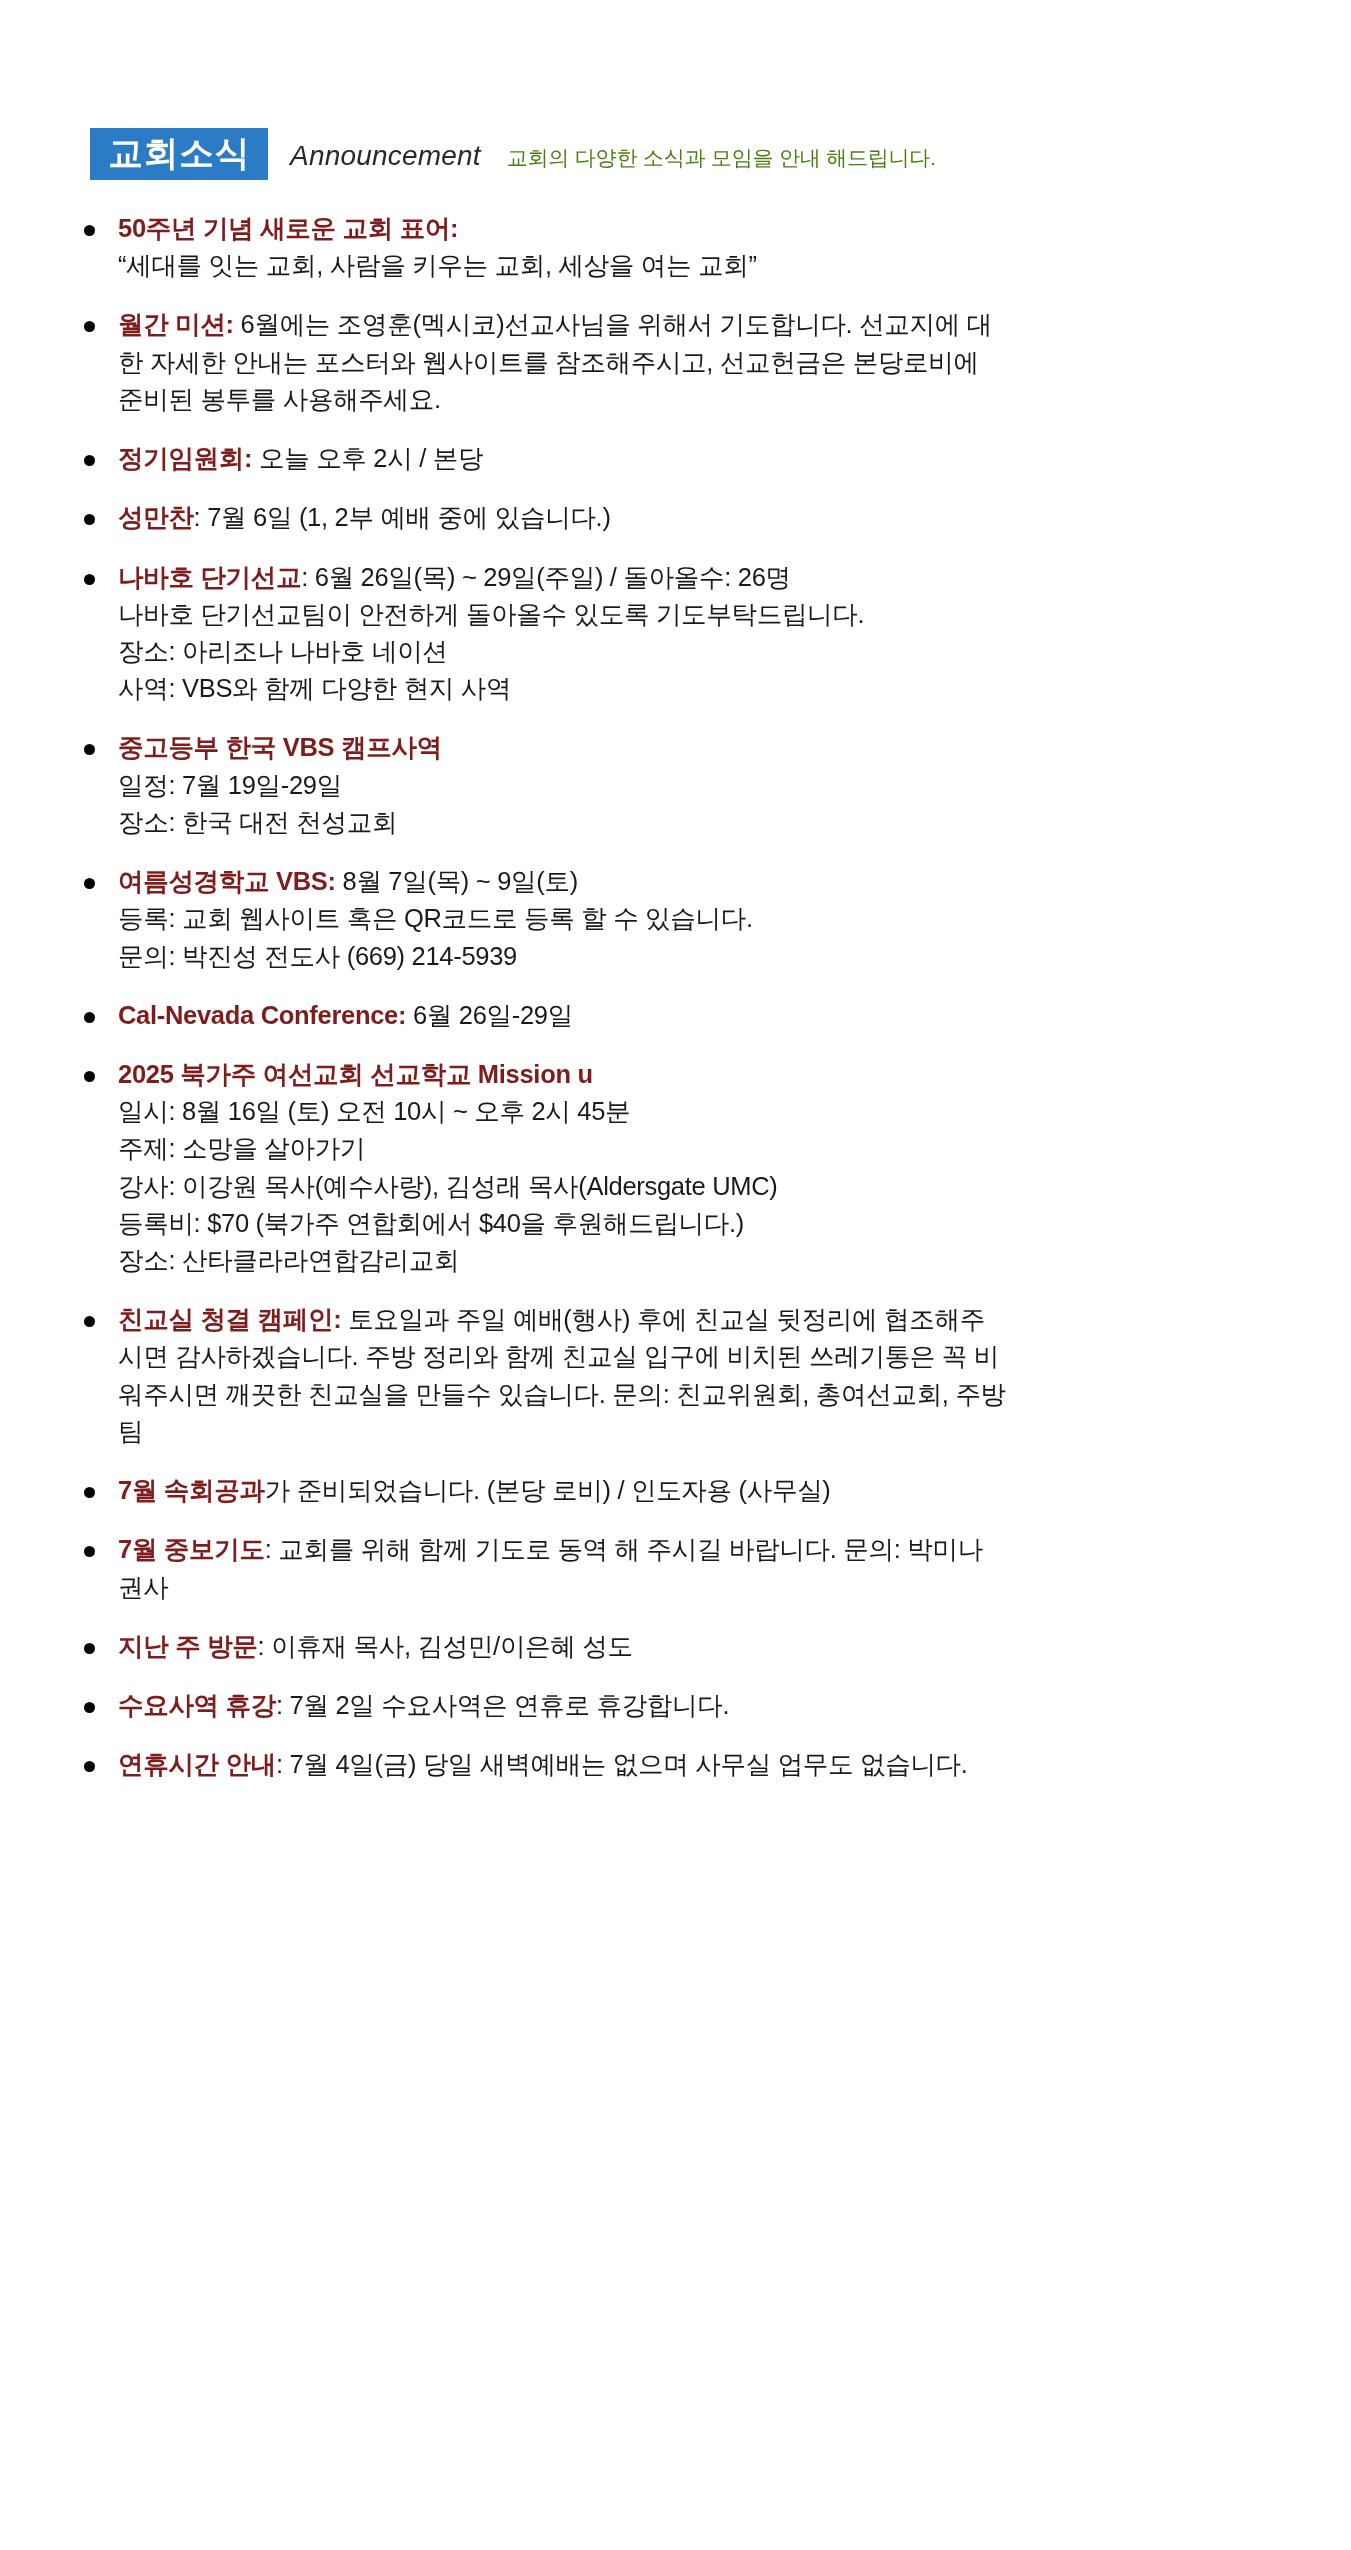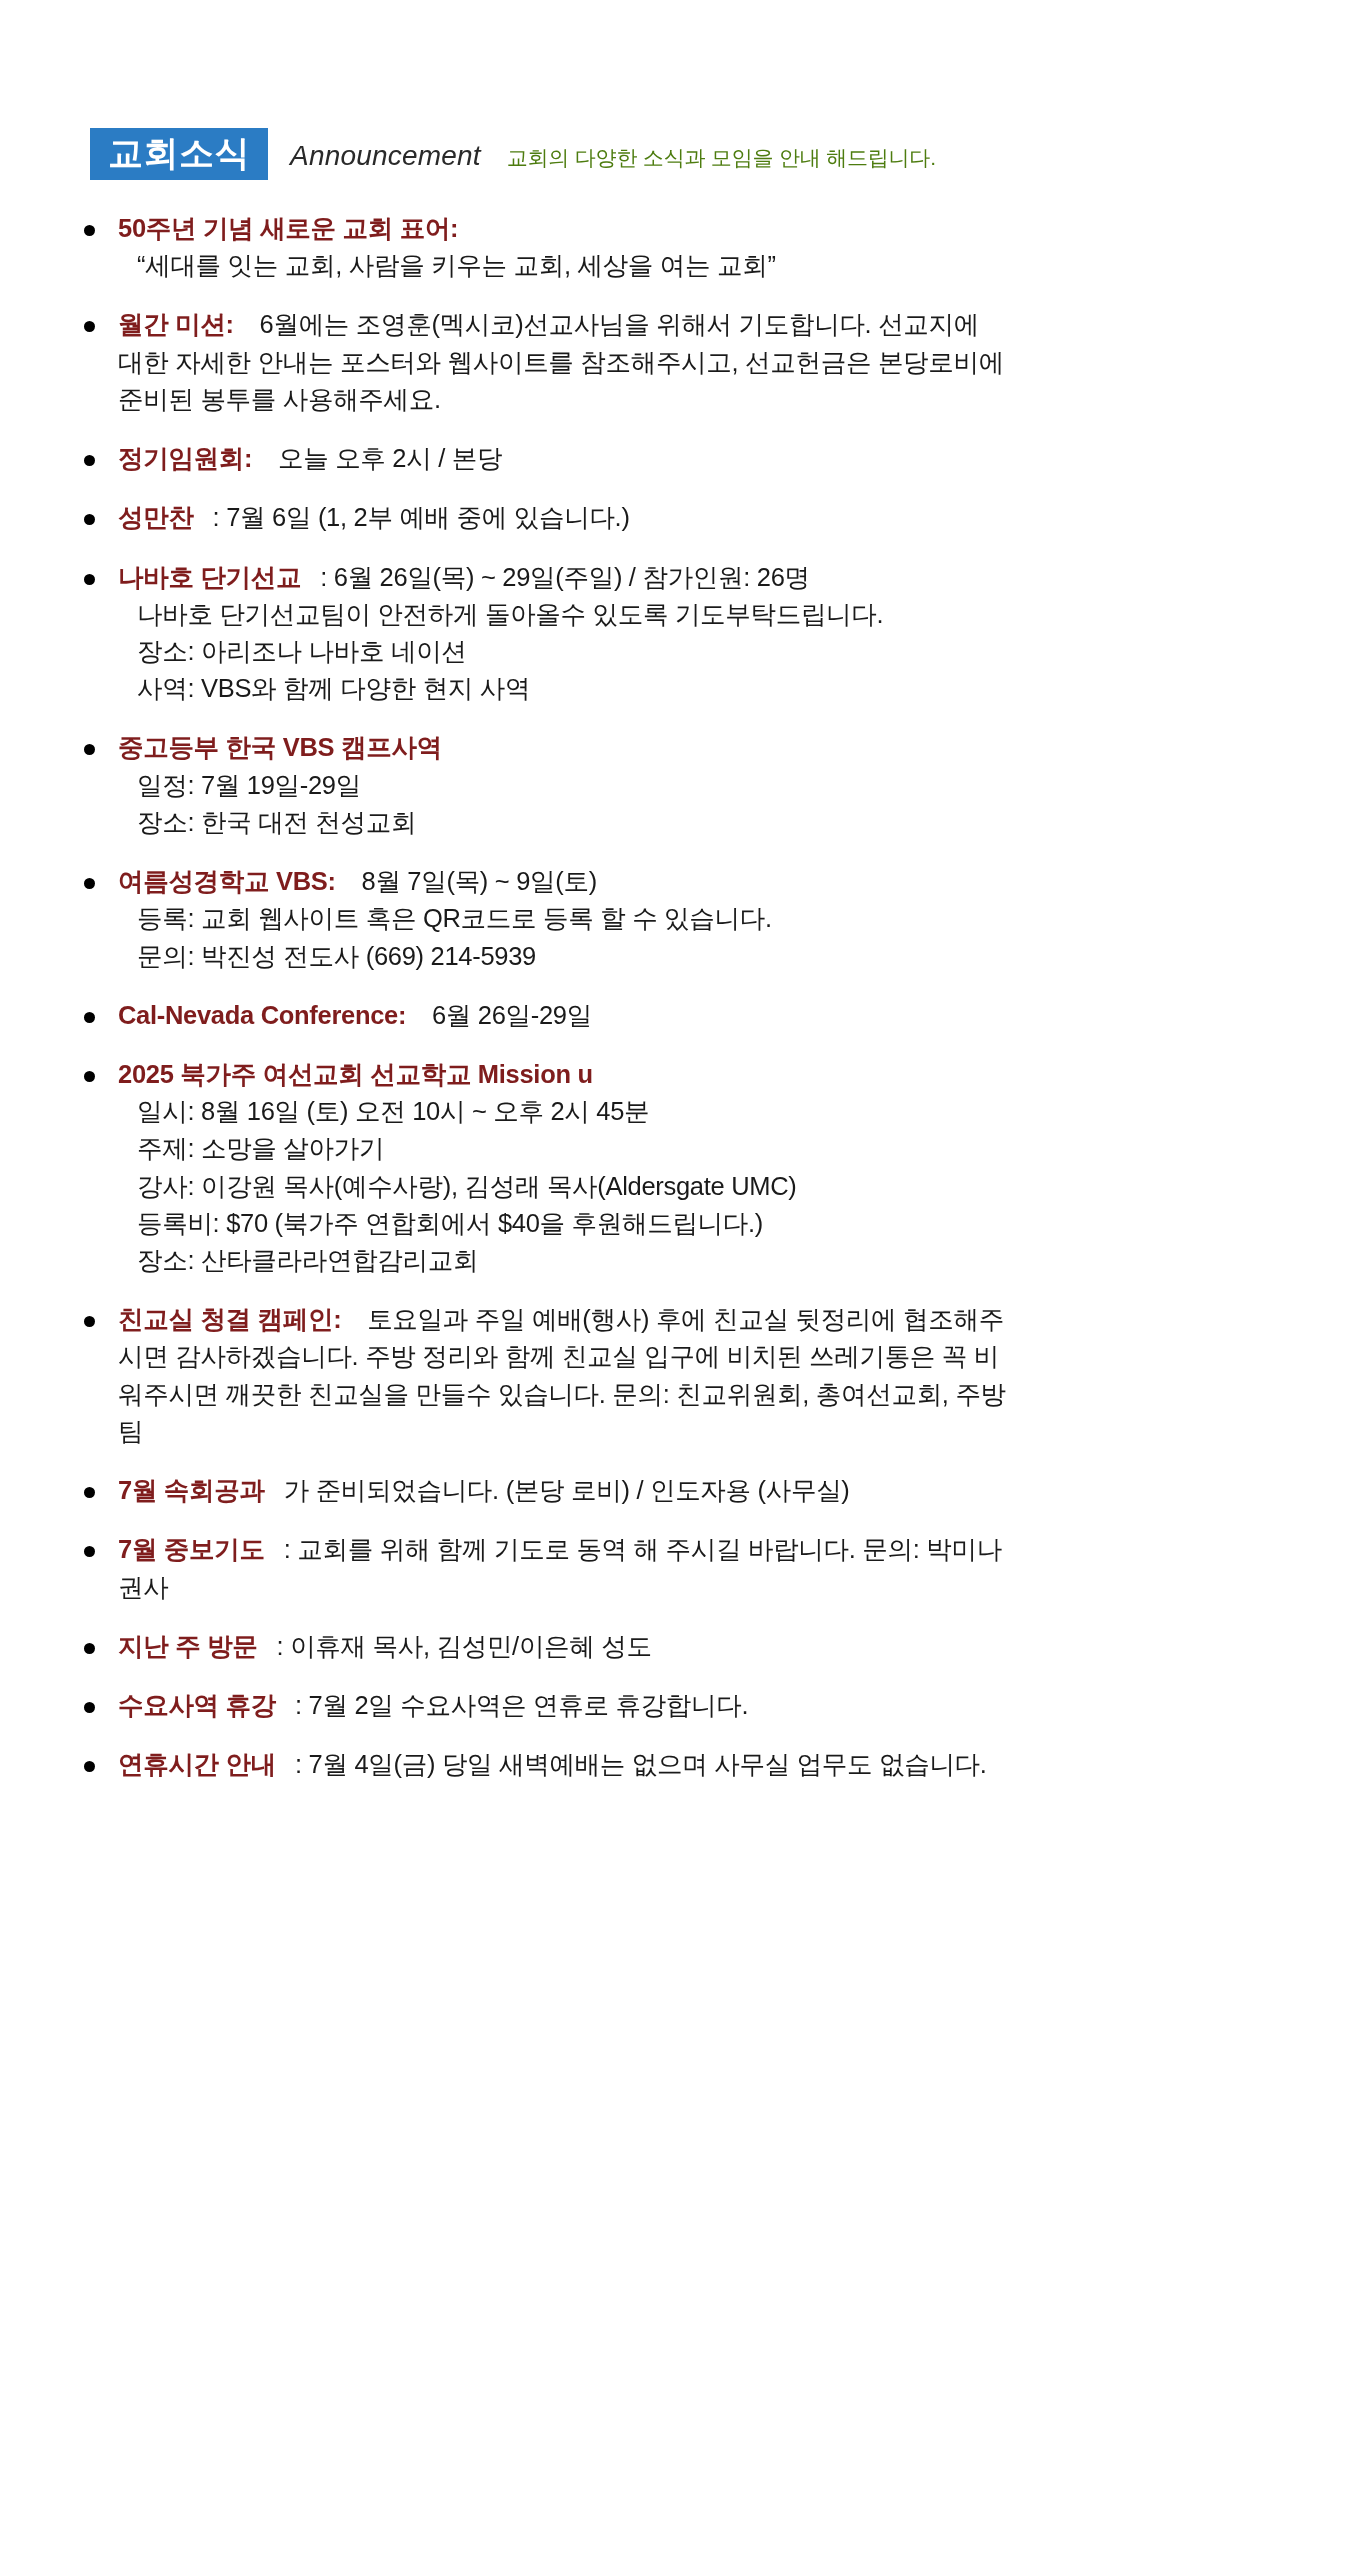--- a/index.html
+++ b/index.html
@@ -78,21 +78,20 @@
     height: 11px;
     border-radius: 50%;
     background: #000000;
   }
   .title {
     color: #7f1d1d;
     font-weight: bold;
   }
   .body-text {
     color: #1a1a1a;
-    margin-left: 19px;
   }
   .line {
     display: block;
   }
   .tight {
     margin-bottom: 16px;
   }
   .loose {
     margin-bottom: 26px;
   }
@@ -116,21 +115,21 @@
       <li class="notice tight">
         <span class="line"><span class="title">월간 미션:</span><span class="body-text"> 6월에는 조영훈(멕시코)선교사님을 위해서 기도합니다. 선교지에 대한 자세한 안내는 포스터와 웹사이트를 참조해주시고, 선교헌금은 본당로비에 준비된 봉투를 사용해주세요.</span></span>
       </li>
       <li class="notice tight">
         <span class="line"><span class="title">정기임원회:</span><span class="body-text"> 오늘 오후 2시 / 본당</span></span>
       </li>
       <li class="notice tight">
         <span class="line"><span class="title">성만찬</span><span class="body-text">: 7월 6일 (1, 2부 예배 중에 있습니다.)</span></span>
       </li>
       <li class="notice loose">
-        <span class="line"><span class="title">나바호 단기선교</span><span class="body-text">: 6월 26일(목) ~ 29일(주일) / 참가인원: 26명</span></span>
+        <span class="line"><span class="title">나바호 단기선교</span><span class="body-text">: 6월 26일(목) ~ 29일(주일) / 돌아올수: 26명</span></span>
         <span class="line body-text">나바호 단기선교팀이 안전하게 돌아올수 있도록 기도부탁드립니다.</span>
         <span class="line body-text">장소: 아리조나 나바호 네이션</span>
         <span class="line body-text">사역: VBS와 함께 다양한 현지 사역</span>
       </li>
       <li class="notice loose">
         <span class="line"><span class="title">중고등부 한국 VBS 캠프사역</span></span>
         <span class="line body-text">일정: 7월 19일-29일</span>
         <span class="line body-text">장소: 한국 대전 천성교회</span>
       </li>
       <li class="notice loose">

